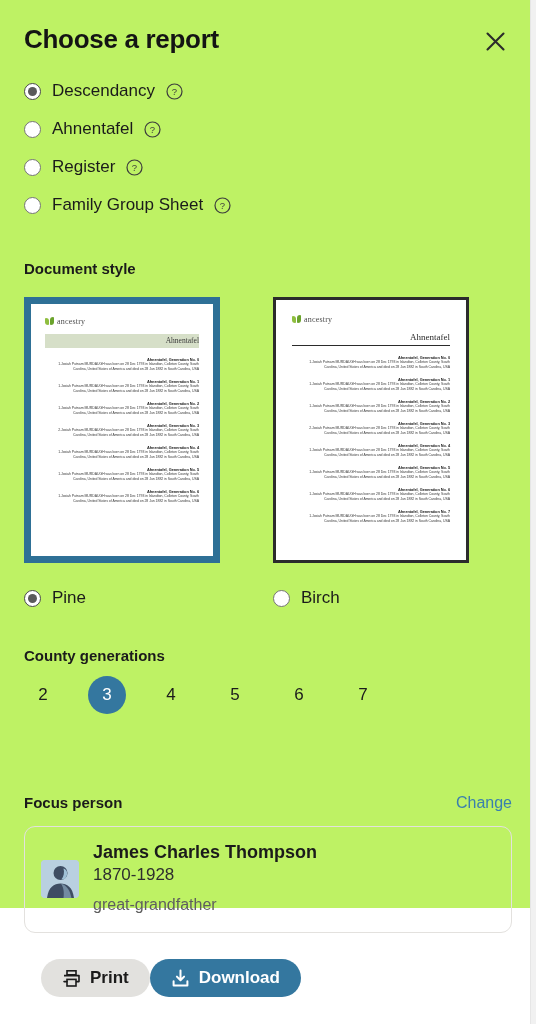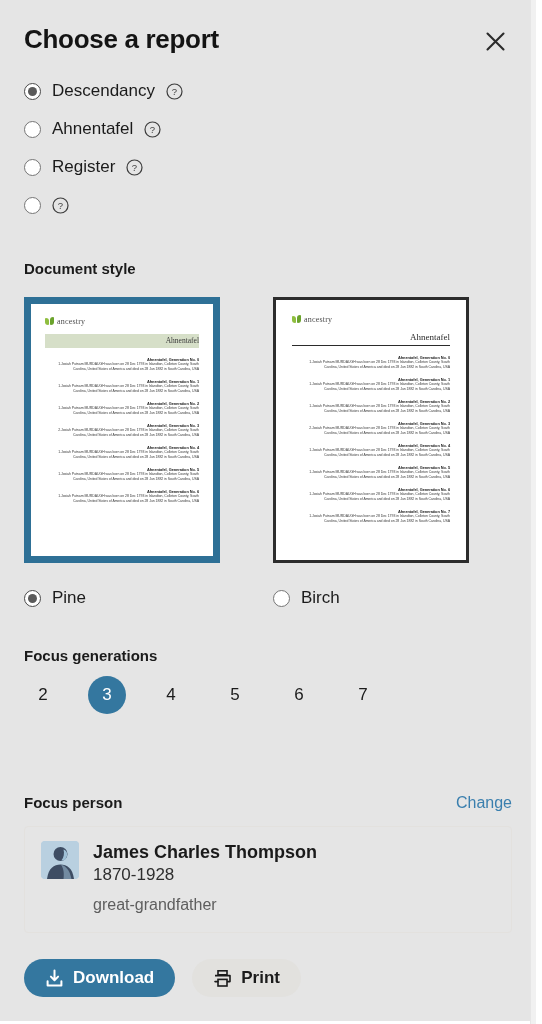--- a/index.html
+++ b/index.html
@@ -7,22 +7,22 @@
     margin: 0; padding: 0;
     width: 542px; height: 1024px;
     background: #ffffff;
     font-family: "Liberation Sans", sans-serif;
     color: #1b1b1b;
     overflow: hidden;
   }
   .dialog {
     position: relative;
     width: 536px;
-    height: 1021px;
-    background: #e5e5e5;
+    height: 908px;
+    background: #bef264;
     padding: 0 24px;
   }
   .scroll-edge {
     position: absolute;
     right: 0; top: 0;
     width: 6px; height: 1024px;
     background: #f1f1f1;
     border-left: 1px solid #e6e6e6;
   }
 
@@ -238,24 +238,24 @@
   .change-link {
     font-size: 16px;
     color: #3a7fae;
     cursor: pointer;
     text-decoration: none;
     margin-top: 46px;
   }
   .person-card {
     margin-top: 14px;
     border: 1px solid #e3e1de;
-    border-radius: 4px;
+    border-radius: 11px;
     padding: 14px 16px 16px 16px;
     display: flex;
-    align-items: flex-start;
+    align-items: center;
     cursor: pointer;
   }
   .avatar {
     width: 38px; height: 38px;
     border-radius: 4px;
     background: #b9d0e0;
     flex: 0 0 auto;
     position: relative;
     overflow: hidden;
   }
@@ -359,20 +359,21 @@
       <span class="help-icon">
         <svg width="17" height="17" viewBox="0 0 17 17" aria-hidden="true">
           <circle cx="8.5" cy="8.5" r="7.5" fill="none" stroke="#3d3d3d" stroke-width="1.2"></circle>
           <text x="8.5" y="12.2" font-family="Liberation Sans, sans-serif" font-size="9.5" fill="#3d3d3d" text-anchor="middle">?</text>
         </svg>
       </span>
     </div>
 
     <div class="radio-row">
       <span class="radio"></span>
+      <span class="radio-label">Family Group Sheet</span>
       <span class="help-icon">
         <svg width="17" height="17" viewBox="0 0 17 17" aria-hidden="true">
           <circle cx="8.5" cy="8.5" r="7.5" fill="none" stroke="#3d3d3d" stroke-width="1.2"></circle>
           <text x="8.5" y="12.2" font-family="Liberation Sans, sans-serif" font-size="9.5" fill="#3d3d3d" text-anchor="middle">?</text>
         </svg>
       </span>
     </div>
 
   </div>
 
@@ -469,21 +470,21 @@
         </div>
       </div>
       <div class="style-choice">
         <span class="radio"></span>
         <span class="radio-label">Birch</span>
       </div>
     </div>
 
   </div>
 
-  <h2 class="section-title" id="generations-title">Focus generations</h2>
+  <h2 class="section-title" id="generations-title">County generations</h2>
 
   <div class="gen-row">
     <div class="gen-opt">2</div>
     <div class="gen-opt selected">3</div>
     <div class="gen-opt">4</div>
     <div class="gen-opt">5</div>
     <div class="gen-opt">6</div>
     <div class="gen-opt">7</div>
   </div>
 
@@ -503,34 +504,34 @@
       </svg>
     </div>
     <div class="person-info">
       <div class="person-name">James Charles Thompson</div>
       <div class="person-years">1870-1928</div>
       <div class="person-rel">great-grandfather</div>
     </div>
   </div>
 
   <div class="actions">
-    <button class="btn btn-primary">
-      <span>
-        <svg width="19" height="19" viewBox="0 0 19 19" aria-hidden="true">
-          <path d="M9.5 1.6 V10.5 M9.5 11.3 L5.9 7.6 M9.5 11.3 L13.1 7.6" stroke="#ffffff" stroke-width="2" fill="none" stroke-linecap="round" stroke-linejoin="round"></path>
-          <path d="M2.6 12.2 V16.4 H16.4 V12.2" stroke="#ffffff" stroke-width="2" fill="none" stroke-linecap="round" stroke-linejoin="round"></path>
-        </svg>
-      </span>
-      <span>Download</span>
-    </button>
     <button class="btn btn-secondary">
       <span>
         <svg width="19" height="19" viewBox="0 0 19 19" aria-hidden="true">
           <rect x="5" y="1.8" width="9" height="4" fill="none" stroke="#1b1b1b" stroke-width="1.6"></rect>
           <path d="M2 6.6 H17 V12.6 H14 M5 12.6 H2 Z" fill="none" stroke="#1b1b1b" stroke-width="1.6" stroke-linejoin="round"></path>
           <rect x="5" y="10.4" width="9" height="6.6" fill="none" stroke="#1b1b1b" stroke-width="1.6"></rect>
         </svg>
       </span>
       <span>Print</span>
     </button>
+    <button class="btn btn-primary">
+      <span>
+        <svg width="19" height="19" viewBox="0 0 19 19" aria-hidden="true">
+          <path d="M9.5 1.6 V10.5 M9.5 11.3 L5.9 7.6 M9.5 11.3 L13.1 7.6" stroke="#ffffff" stroke-width="2" fill="none" stroke-linecap="round" stroke-linejoin="round"></path>
+          <path d="M2.6 12.2 V16.4 H16.4 V12.2" stroke="#ffffff" stroke-width="2" fill="none" stroke-linecap="round" stroke-linejoin="round"></path>
+        </svg>
+      </span>
+      <span>Download</span>
+    </button>
   </div>
 
 </div>
 
 </body></html>

